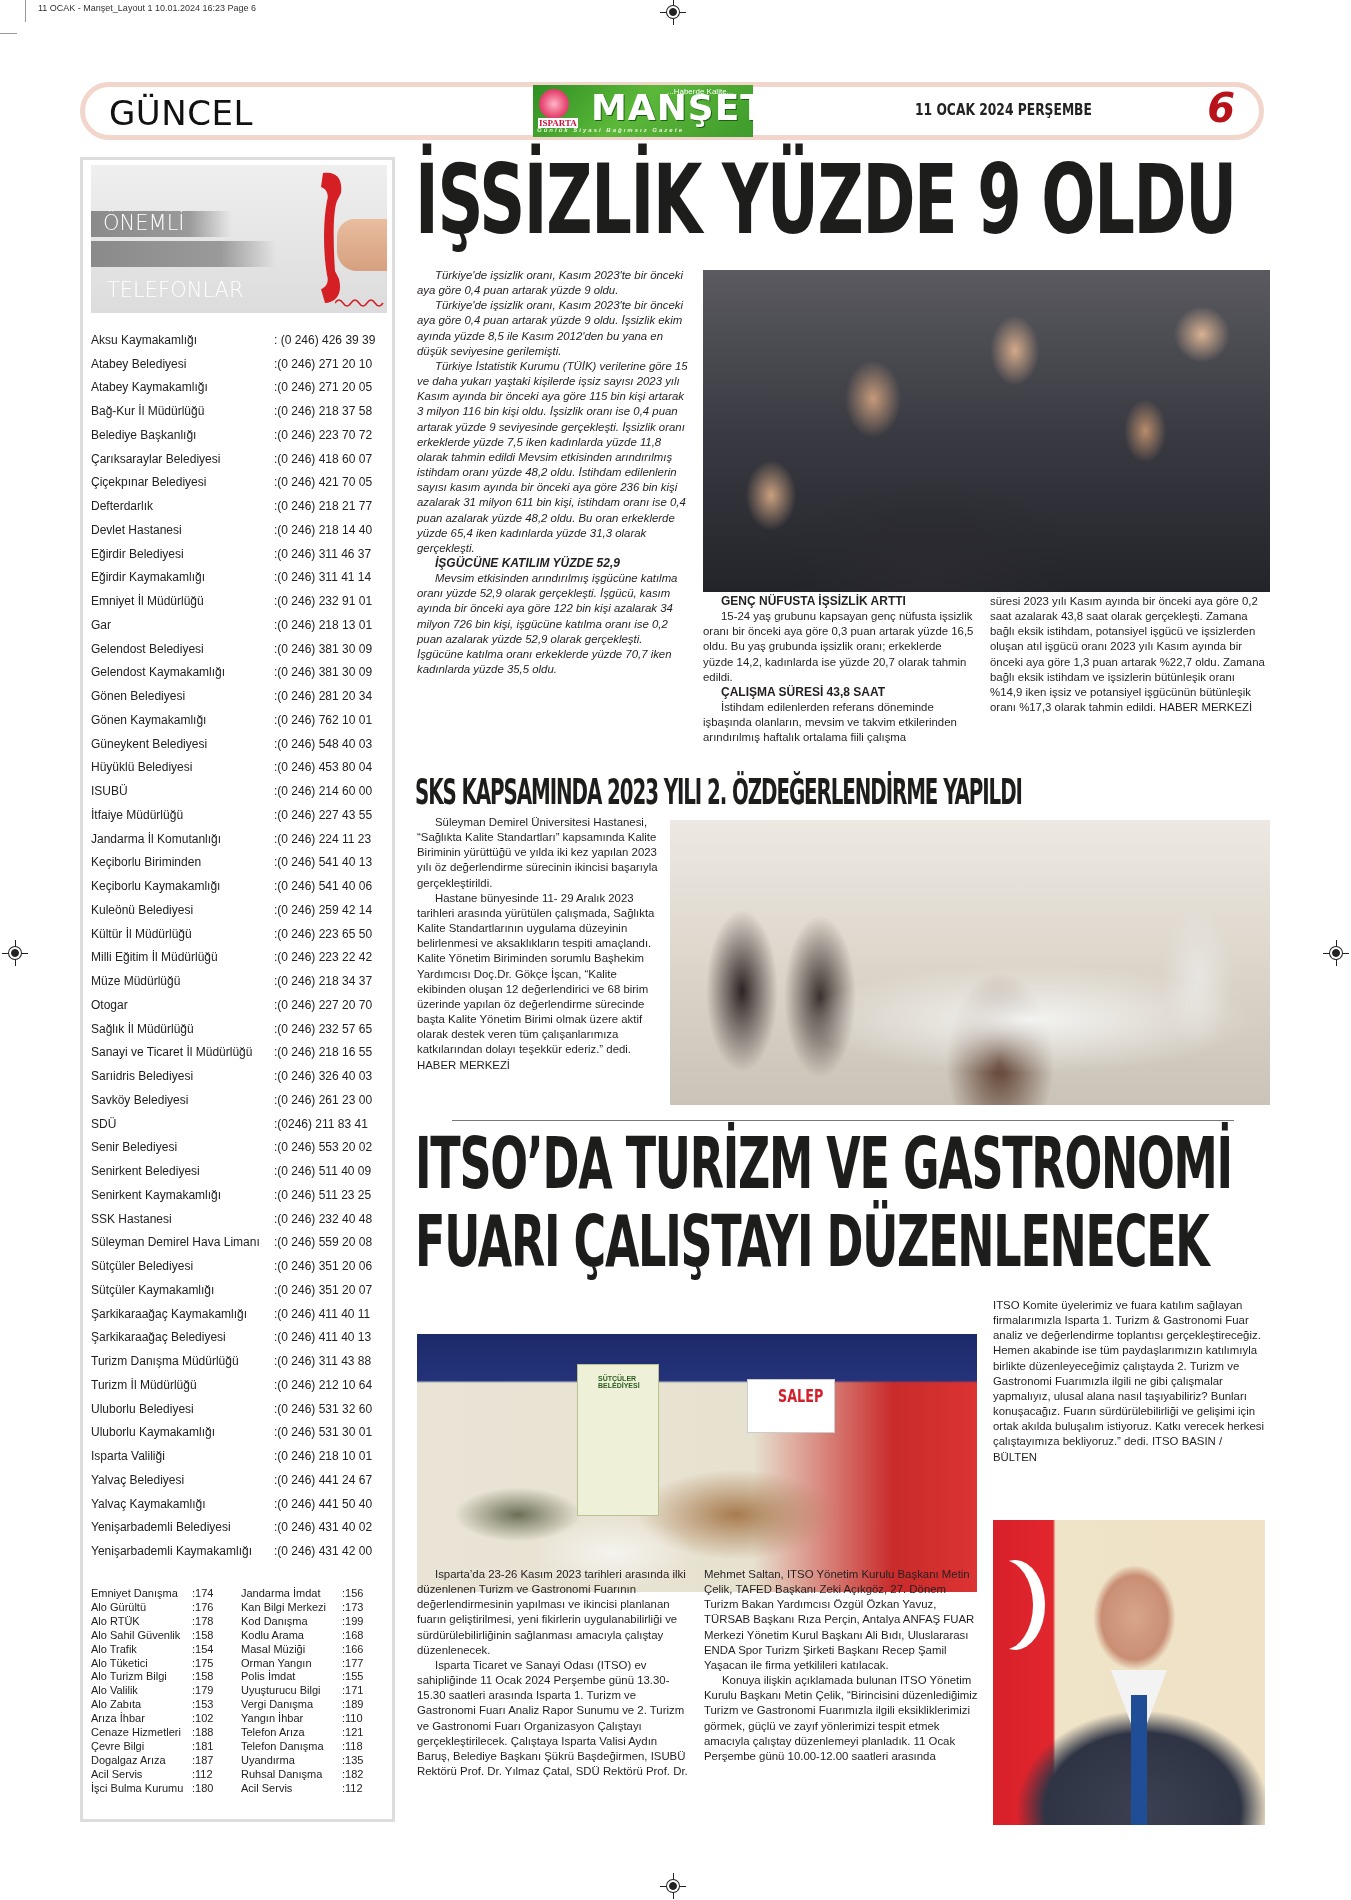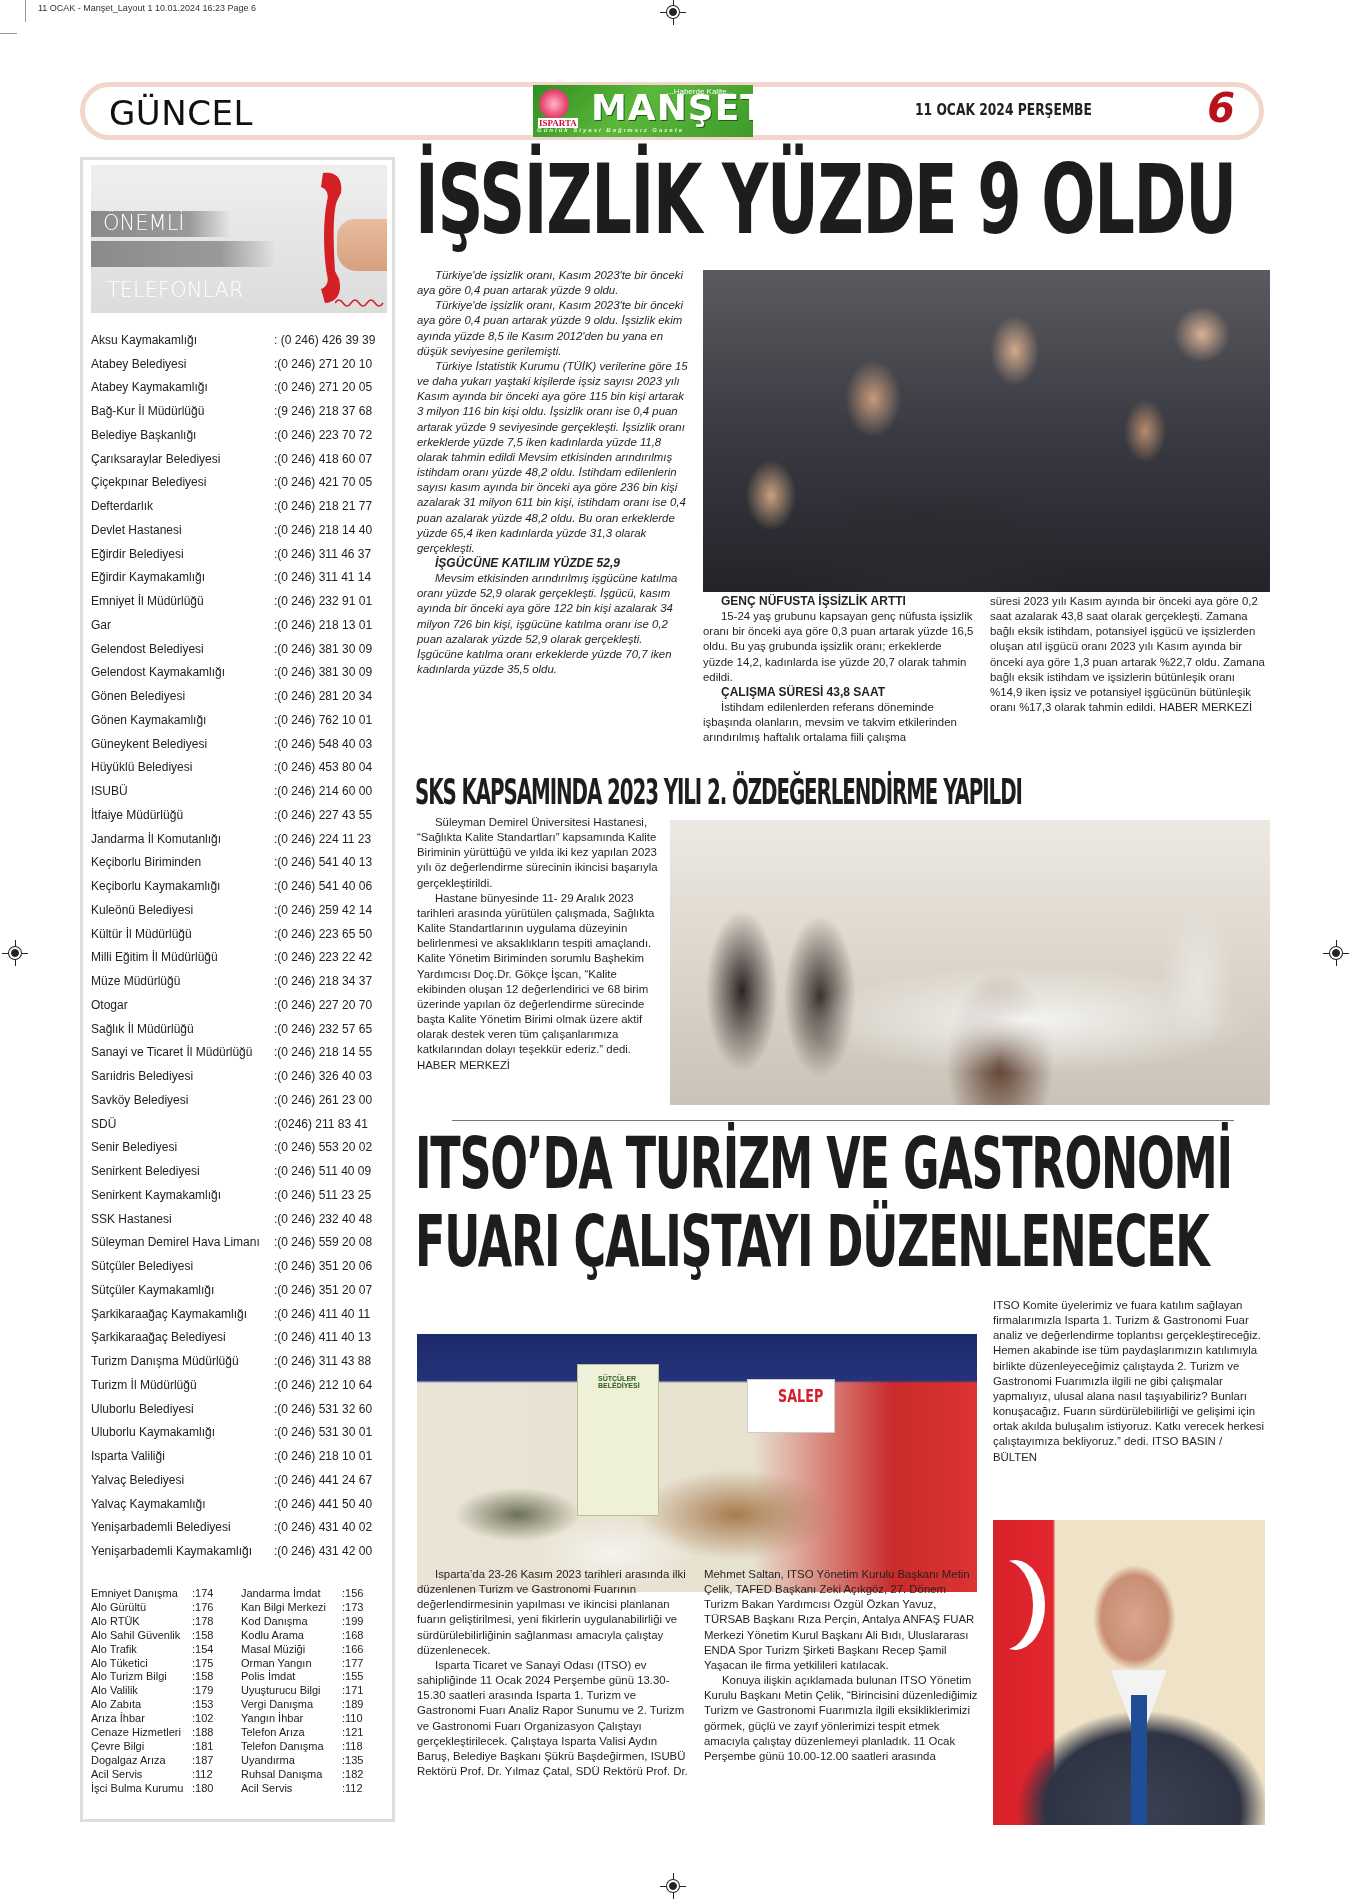--- a/index.html
+++ b/index.html
@@ -150,21 +150,21 @@
       <div class="dir-row">
         <span class="n">Atabey Belediyesi</span>
         <span class="p">:(0 246) 271 20 10</span>
       </div>
       <div class="dir-row">
         <span class="n">Atabey Kaymakamlığı</span>
         <span class="p">:(0 246) 271 20 05</span>
       </div>
       <div class="dir-row">
         <span class="n">Bağ-Kur İl Müdürlüğü</span>
-        <span class="p">:(9 246) 218 37 68</span>
+        <span class="p">:(0 246) 218 37 58</span>
       </div>
       <div class="dir-row">
         <span class="n">Belediye Başkanlığı</span>
         <span class="p">:(0 246) 223 70 72</span>
       </div>
       <div class="dir-row">
         <span class="n">Çarıksaraylar Belediyesi</span>
         <span class="p">:(0 246) 418 60 07</span>
       </div>
       <div class="dir-row">
@@ -258,21 +258,21 @@
       <div class="dir-row">
         <span class="n">Otogar</span>
         <span class="p">:(0 246) 227 20 70</span>
       </div>
       <div class="dir-row">
         <span class="n">Sağlık İl Müdürlüğü</span>
         <span class="p">:(0 246) 232 57 65</span>
       </div>
       <div class="dir-row">
         <span class="n">Sanayi ve Ticaret İl Müdürlüğü</span>
-        <span class="p">:(0 246) 218 14 55</span>
+        <span class="p">:(0 246) 218 16 55</span>
       </div>
       <div class="dir-row">
         <span class="n">Sarıidris Belediyesi</span>
         <span class="p">:(0 246) 326 40 03</span>
       </div>
       <div class="dir-row">
         <span class="n">Savköy Belediyesi</span>
         <span class="p">:(0 246) 261 23 00</span>
       </div>
       <div class="dir-row">

